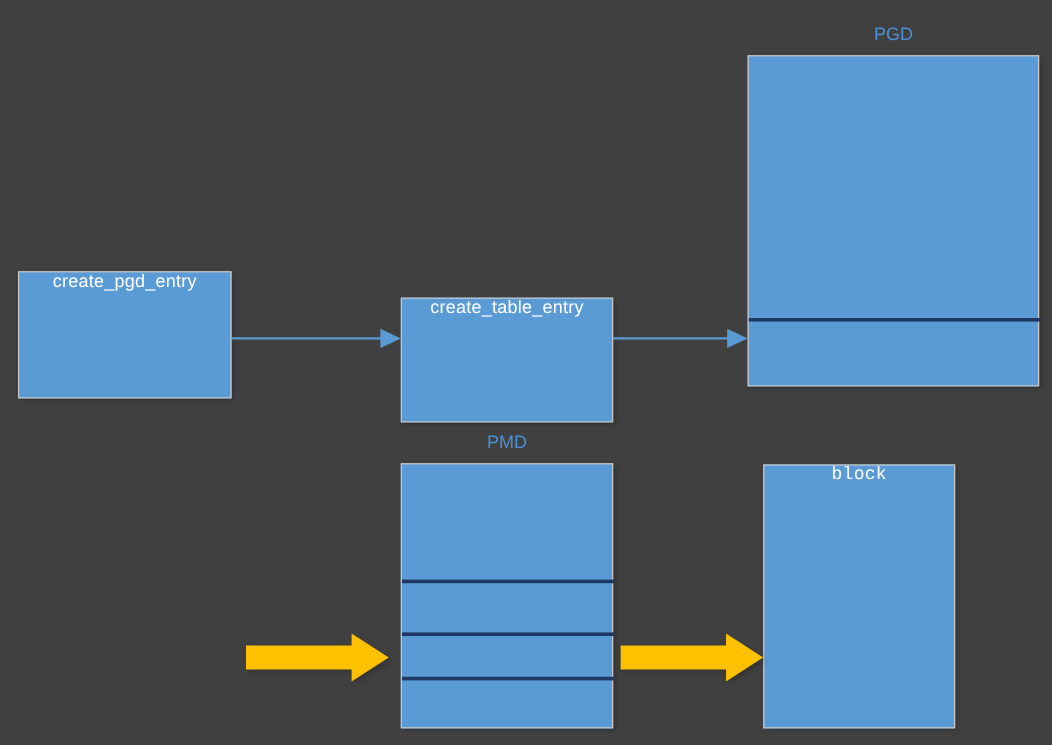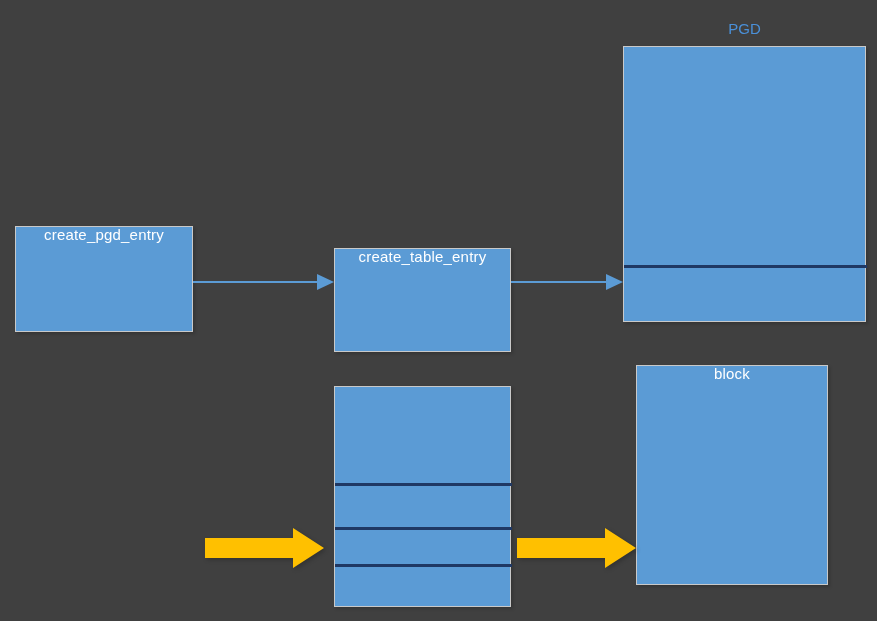--- a/index.html
+++ b/index.html
@@ -100,29 +100,30 @@
     </svg>
   </div>
 
   <div class="connector" style="left:511px; top:271px; width:112px;">
     <svg width="112" height="22" viewBox="0 0 112 22">
       <line x1="0" y1="11" x2="96" y2="11" stroke="#5b9bd5" stroke-width="2"></line>
       <polygon points="95,3 112,11 95,19" fill="#5b9bd5"></polygon>
     </svg>
   </div>
 
+  <div class="caption" style="left:334px; top:361px; width:177px;">PMD</div>
 
   <div class="table-node" style="left:334px; top:386px; width:177px; height:221px;">
     <div class="divider" style="left:0px; top:96px; width:177px;"></div>
     <div class="divider" style="left:0px; top:140px; width:177px;"></div>
     <div class="divider" style="left:0px; top:177px; width:177px;"></div>
   </div>
 
 
-  <div class="node" style="left:636px; top:365px; width:192px; height:220px;">
+  <div class="node" style="left:636px; top:387px; width:160px; height:220px;font-family:Liberation Mono, monospace;">
     <span class="node-label">block</span>
   </div>
 
   <div class="block-arrow" style="left:205px; top:528px; width:119px; height:40px;">
     <svg width="119" height="40" viewBox="0 0 119 40">
       <polygon points="0,10 88,10 88,0 119,20 88,40 88,30 0,30" fill="#ffc000"></polygon>
     </svg>
   </div>
 
   <div class="block-arrow" style="left:517px; top:528px; width:119px; height:40px;">

